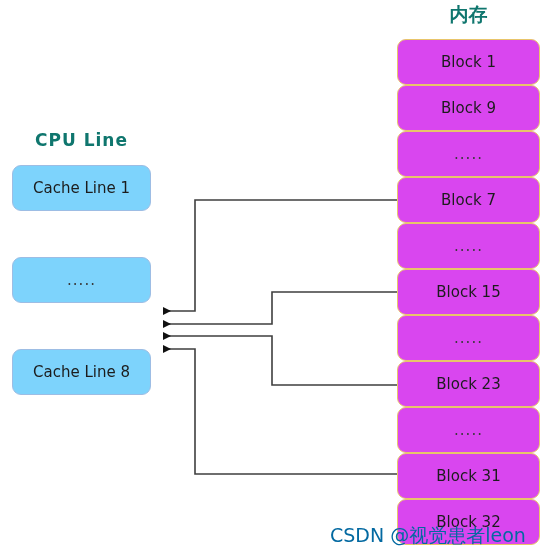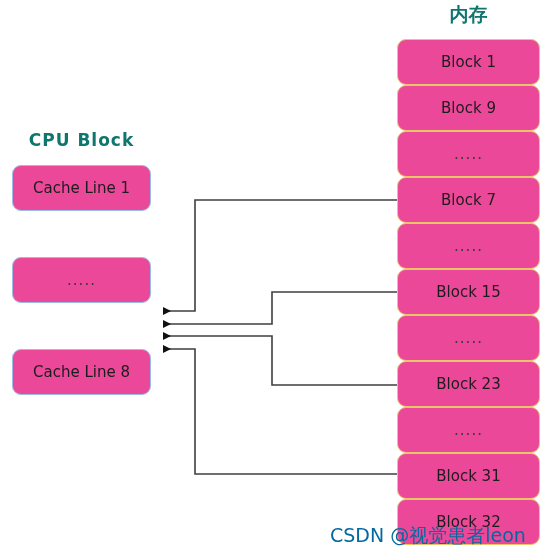--- a/index.html
+++ b/index.html
@@ -48,29 +48,29 @@
     display: flex;
     align-items: center;
     justify-content: center;
     font-size: 15px;
     white-space: nowrap;
   }
   .cache-block {
     left: 12px;
     width: 139px;
     height: 46px;
-    background: #ec4899;
+    background: #7dd3fc;
     border: 1.3px solid #9dbde4;
     color: #1c1c1c;
   }
   .mem-block {
     left: 397px;
     width: 143px;
     height: 46px;
-    background: #ec4899;
+    background: #d946ef;
     border: 1.3px solid #e8c56a;
     color: #1c1c1c;
   }
   .dots {
     font-size: 15px;
     letter-spacing: 1px;
     color: #3a3a3a;
   }
 
   
@@ -92,21 +92,21 @@
     color: #0369a1;
     white-space: nowrap;
     font-family: "DejaVu Sans", sans-serif;
   }
 </style>
 </head>
 <body>
 
 <div id="canvas">
 
-  <div class="title" id="cache-title">CPU Block</div>
+  <div class="title" id="cache-title">CPU Line</div>
 
   <div class="title" id="memory-title">内存</div>
 
   <div class="block cache-block" style="top:165px">
     <span>Cache Line 1</span>
   </div>
   <div class="block cache-block" style="top:257px">
     <span class="dots">.....</span>
   </div>
   <div class="block cache-block" style="top:349px">

